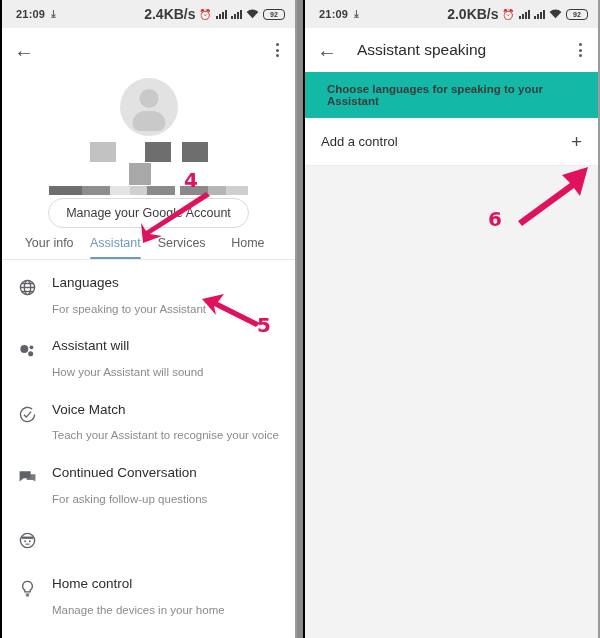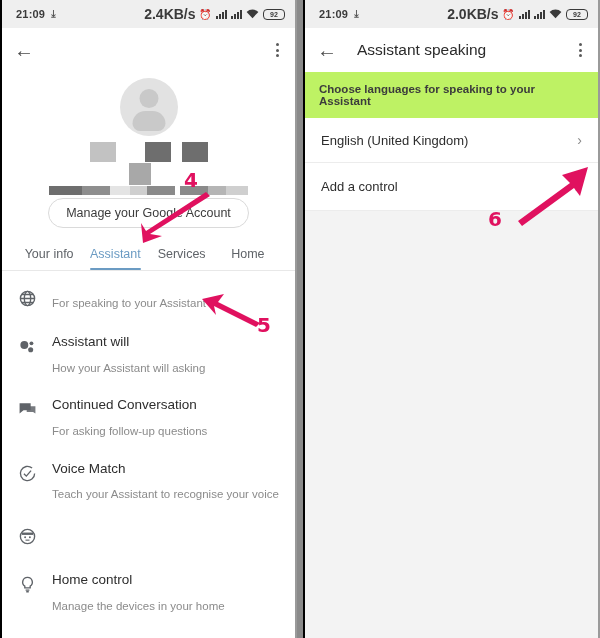--- a/index.html
+++ b/index.html
@@ -64,38 +64,38 @@
   .redact { position: relative; height: 56px; margin-top: 4px; }
   .redact b { position: absolute; display: block; }
 
   .manage-btn {
     display: inline-block; border: 1px solid #dadada; border-radius: 18px;
     padding: 7px 17px; font-size: 12.5px; color: #3c3c3c; background: #fff;
     margin-top: 2px;
   }
 
   
-  .tabs { display: flex; margin-top: 19px; padding: 0 14px; align-items: center; }
+  .tabs { display: flex; margin-top: 8px; padding: 0 14px; align-items: center; }
   .tab { flex: 1; text-align: center; font-size: 12.5px; color: #5f6368; padding-bottom: 9px; position: relative; }
   .tab.active { color: #6b9bc3; }
   .tab.active::after {
     content: ""; position: absolute; left: 12%; right: 12%; bottom: 0;
     height: 2.5px; background: #6b9bc3; border-radius: 2px;
   }
   .tabs-div { height: 1px; background: #e8e8e8; }
 
   
   .list { padding-top: 4px; }
   .row { display: flex; align-items: flex-start; padding: 11px 14px 11px 16px; }
   .row .ic { width: 34px; flex: none; padding-top: 3px; color:#5f6368; }
   .row .tx .t { font-size: 13.5px; color: #2d2d2d; line-height: 1.25; }
   .row .tx .s { font-size: 11.5px; color: #8b8b8b; margin-top: 10px; line-height: 1.25; }
 
   
-  .subhdr { background: #bef264; padding: 11px 14px; font-size: 11.5px; color: #3c3c3c; font-weight: bold; }
+  .subhdr { background: #14b8a6; padding: 11px 22px; font-size: 11.5px; color: #3c3c3c; font-weight: bold; }
   .lrow {
     display: flex; align-items: center; justify-content: space-between;
     padding: 14px 16px; background: #fff; font-size: 13px; color: #2d2d2d;
     border-bottom: 1px solid #ececec;
   }
   .lrow .chev { color: #8a8a8a; font-size: 14px; }
   .lrow .plus { color: #4a4a4a; font-size: 19px; line-height: 1; }
   .filler { flex: 1; background: #f3f3f3; }
 
   .panel-body { display: flex; flex-direction: column; height: calc(638px - 28px); }
@@ -194,61 +194,62 @@
 
       <div class="row">
         <div class="ic">
           <svg width="19" height="19" viewBox="0 0 24 24" fill="none" stroke="#5f6368" stroke-width="1.7">
             <circle cx="12" cy="12" r="9"></circle>
               <ellipse cx="12" cy="12" rx="4" ry="9"></ellipse>
             <path d="M3 12h18M4.5 7h15M4.5 17h15"></path>
           </svg>
         </div>
         <div class="tx">
+          <div class="t">Languages</div>
           <div class="s">For speaking to your Assistant</div>
         </div>
       </div>
 
       <div class="row">
         <div class="ic">
           <svg width="19" height="19" viewBox="0 0 24 24" fill="#5f6368">
             <circle cx="8" cy="10" r="5"></circle>
               <circle cx="17" cy="8" r="2.4"></circle>
               <circle cx="16" cy="16" r="3.2"></circle>
           </svg>
         </div>
         <div class="tx">
           <div class="t">Assistant will</div>
-          <div class="s">How your Assistant will asking</div>
+          <div class="s">How your Assistant will sound</div>
+        </div>
+      </div>
+
+      <div class="row">
+        <div class="ic">
+          <svg width="19" height="19" viewBox="0 0 24 24" fill="none" stroke="#5f6368" stroke-width="1.7">
+            <path d="M21 12a9 9 0 1 1-3.2-6.9"></path>
+              <path d="M7.5 12.3l3 3 6-7"></path>
+          </svg>
+        </div>
+        <div class="tx">
+          <div class="t">Voice Match</div>
+          <div class="s">Teach your Assistant to recognise your voice</div>
         </div>
       </div>
 
       <div class="row">
         <div class="ic">
           <svg width="19" height="19" viewBox="0 0 24 24" fill="#5f6368">
             <path d="M2 4h14v9H7l-5 4z"></path>
               <path d="M18 8h4v9l-3-2h-8V8z" opacity=".85"></path>
           </svg>
         </div>
         <div class="tx">
           <div class="t">Continued Conversation</div>
           <div class="s">For asking follow-up questions</div>
-        </div>
-      </div>
-
-      <div class="row">
-        <div class="ic">
-          <svg width="19" height="19" viewBox="0 0 24 24" fill="none" stroke="#5f6368" stroke-width="1.7">
-            <path d="M21 12a9 9 0 1 1-3.2-6.9"></path>
-              <path d="M7.5 12.3l3 3 6-7"></path>
-          </svg>
-        </div>
-        <div class="tx">
-          <div class="t">Voice Match</div>
-          <div class="s">Teach your Assistant to recognise your voice</div>
         </div>
       </div>
 
       <div class="row">
         <div class="ic">
           <svg width="19" height="19" viewBox="0 0 24 24" fill="none" stroke="#5f6368" stroke-width="1.7">
             <circle cx="12" cy="12" r="9"></circle>
               <path d="M5 8.5h14" stroke-width="3"></path>
             <circle cx="9" cy="13" r="1.2" fill="#5f6368" stroke="none"></circle>
             <circle cx="15" cy="13" r="1.2" fill="#5f6368" stroke="none"></circle>
@@ -337,24 +338,20 @@
         <div class="title">Assistant speaking</div>
         <div class="kebab">
             <span></span>
             <span></span>
             <span></span>
           </div>
       </div>
 
       <div class="subhdr">Choose languages for speaking to your Assistant</div>
 
-      <div class="lrow">
-        <span>English (United Kingdom)</span>
-        <span class="chev">›</span>
-      </div>
 
       <div class="lrow">
         <span>Add a control</span>
         <span class="plus">+</span>
       </div>
 
       <div class="filler"></div>
     </div>
 
     <svg class="arrow" style="left:205px;top:165px;width:80px;height:62px" viewBox="0 0 80 62">

